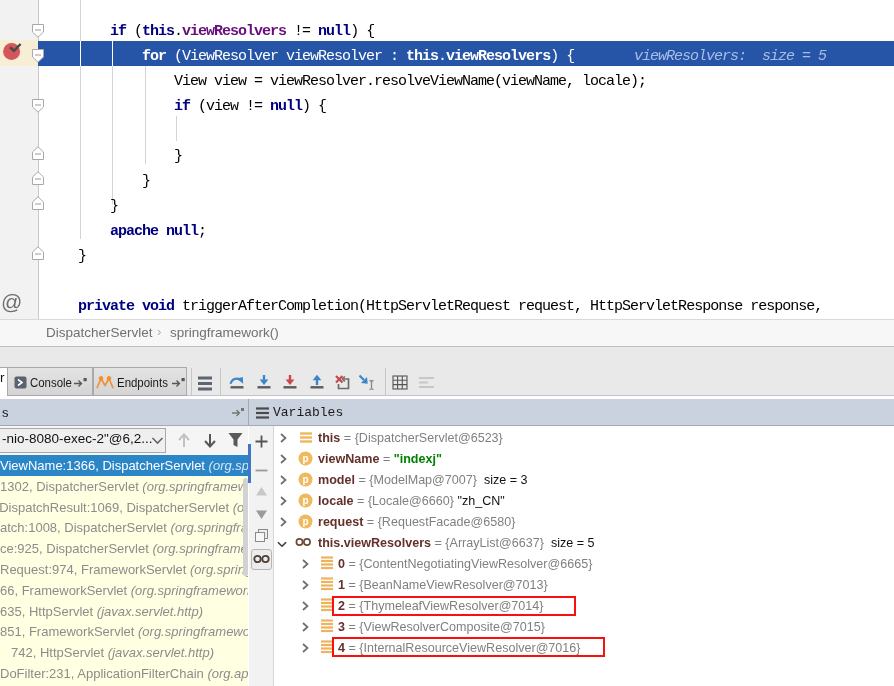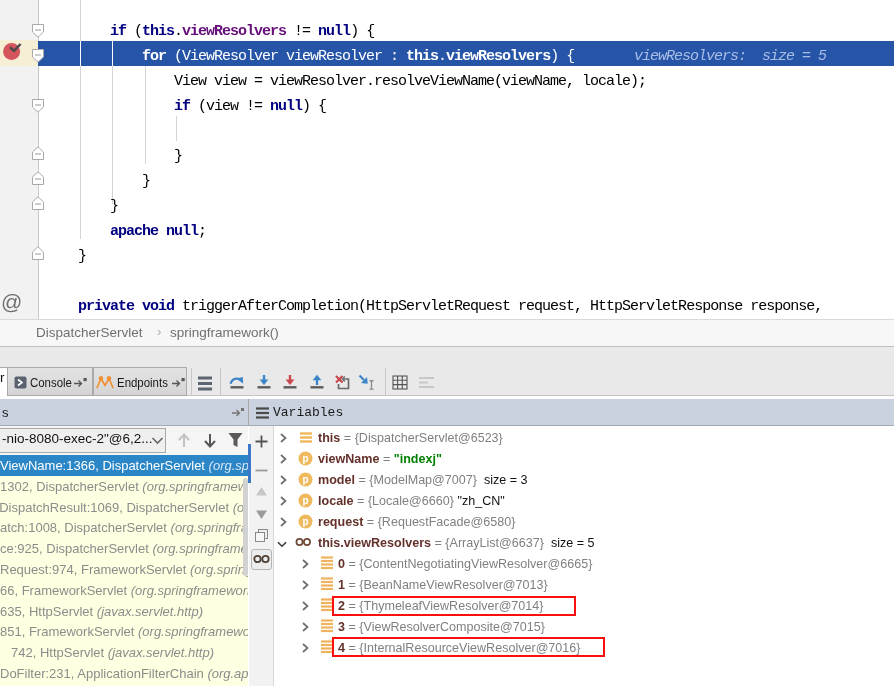--- a/index.html
+++ b/index.html
@@ -113,21 +113,21 @@
         <path d="M0.5 13.5 H11.5 V6 L6 0.8 L0.5 6 Z" fill="#fff" stroke="#a9a9a9"></path>
         <path d="M3 8 H9" stroke="#9a9a9a"></path>
       </svg>
   <svg class="fold" style="top:246px;" width="12" height="14" viewBox="0 0 12 14">
         <path d="M0.5 13.5 H11.5 V6 L6 0.8 L0.5 6 Z" fill="#fff" stroke="#a9a9a9"></path>
         <path d="M3 8 H9" stroke="#9a9a9a"></path>
       </svg>
 </div>
 
 <div id="crumb">
-  <span class="abs" style="left:36px;top:5px;">DispatcherServlet</span>
+  <span class="abs" style="left:46px;top:5px;">DispatcherServlet</span>
   <span class="abs" style="left:157px;top:4px;color:#b0b0b0;">›</span>
   <span class="abs" style="left:170px;top:5px;">springframework()</span>
 </div>
 
 <div id="dbar">
 
   <div class="abs" style="left:0;top:20px;width:8px;height:30px;background:#ffffff;border:1px solid #a9a9a9;border-left:none;box-sizing:border-box;"></div>
   <div class="abs" style="left:0;top:23px;font-size:13.5px;color:#111;">r</div>
 
   <div class="tab" style="left:7px;width:86px;"></div>

